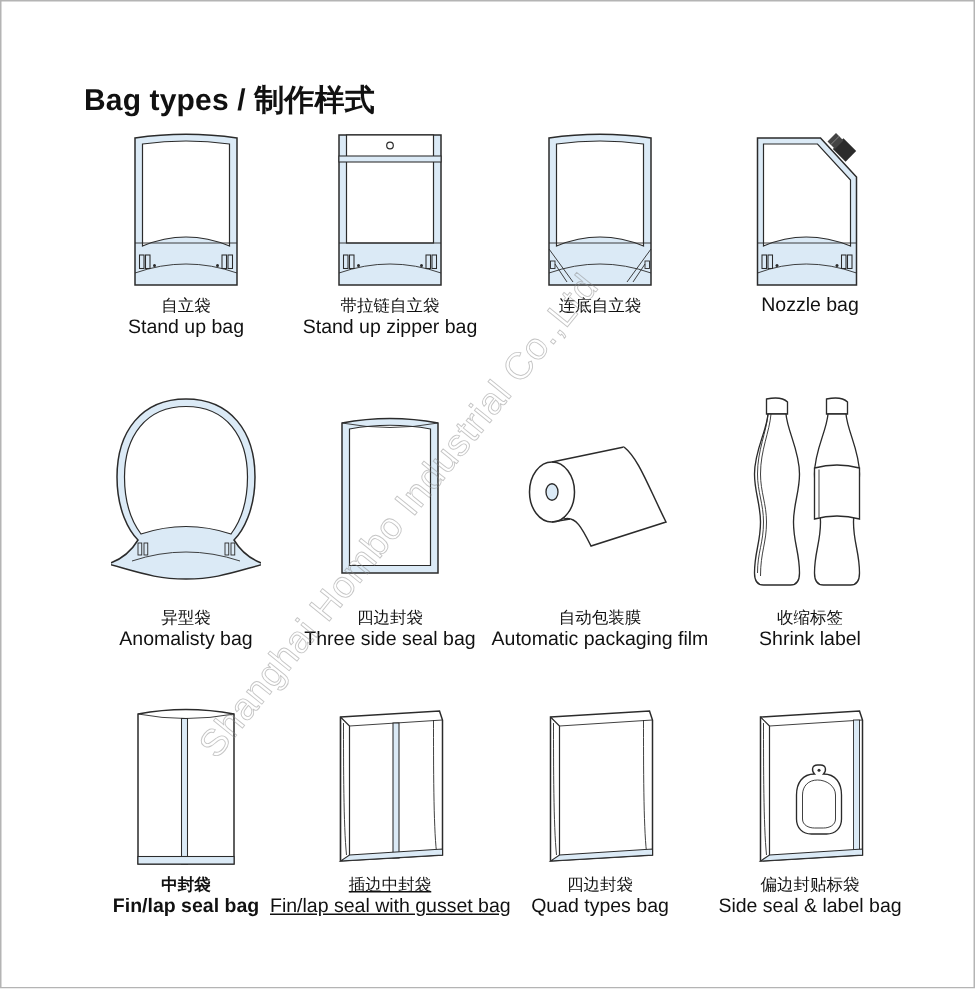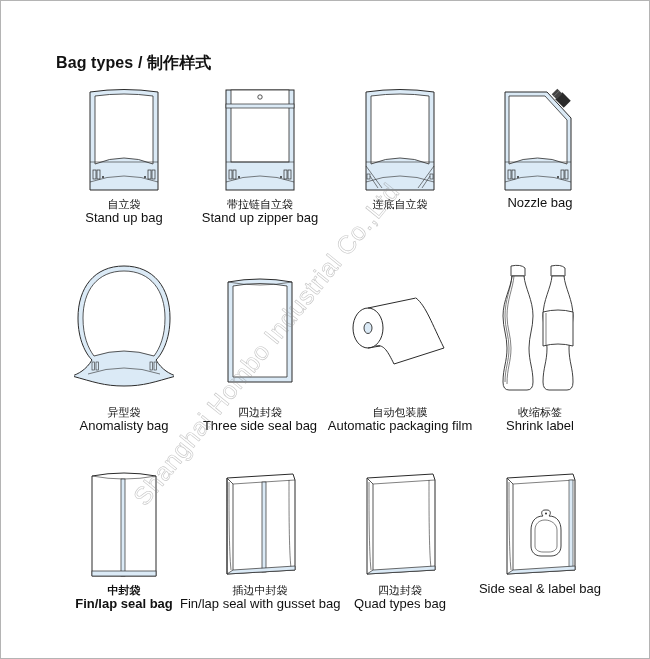--- a/index.html
+++ b/index.html
@@ -1,20 +1,20 @@
 <!DOCTYPE html>
 <html><head>
 <meta charset="utf-8">
 <style>
   html, body { margin:0; padding:0; background:#ffffff; }
   body { width:650px; height:659px; position:relative; overflow:hidden;
          font-family:"Liberation Sans", "DejaVu Sans", sans-serif; color:#111; }
   .frame { position:absolute; left:0; top:0; width:648px; height:657px;
            border:1px solid #b4b4b4; background:#fff; }
-  .title { position:absolute; left:56px; top:53px; font-size:16px; font-weight:bold;
+  .title { position:absolute; left:56px; top:53px; font-size:20px; font-weight:bold;
            letter-spacing:0.1px; color:#111; }
   .title .zh { font-weight:bold; }
   .cell { position:absolute; width:160px; text-align:center; }
   .cell svg { display:block; margin:0 auto; }
   .cap-zh { font-size:11px; line-height:13px; color:#111; margin-top:2px; white-space:nowrap; }
   .cap-en { font-size:13px; line-height:13px; color:#111; white-space:nowrap; }
   .watermark { position:absolute; left:118px; top:314px; font-size:25px;
                color:rgba(120,120,120,0.32); transform:rotate(-50deg);
                transform-origin:left center; white-space:nowrap; letter-spacing:0.5px;
                font-family:"Liberation Sans", sans-serif; pointer-events:none;
@@ -156,21 +156,21 @@
   <svg width="80" height="112" viewBox="0 0 80 112">
     <path d="M8 6 Q40 0 72 6 L72 106 L8 106 Z" fill="#fff" stroke="#2b2b2b" stroke-width="1"></path>
     <path d="M8 6 Q40 12 72 6" fill="none" stroke="#2b2b2b" stroke-width="0.6"></path>
     <rect x="37" y="9" width="4" height="97" fill="#dbeaf6" stroke="#2b2b2b" stroke-width="0.7"></rect>
     <rect x="8" y="101" width="64" height="5" fill="#dbeaf6" stroke="#2b2b2b" stroke-width="0.7"></rect>
   </svg>
   <div class="cap-zh">中封袋</div>
   <div class="cap-en">Fin/lap seal bag</div>
 </div>
 
-<div class="cell" style="left:180px; top:470px;">
+<div class="cell" style="left:180px; top:470px;text-decoration:underline;">
   <svg width="90" height="112" viewBox="0 0 90 112">
     <path d="M12 8 L78 4 L80 10 L80 100 L12 104 Z" fill="#fff" stroke="#2b2b2b" stroke-width="1"></path>
     <path d="M12 8 L18 14 L18 102 M12 104 C12 88 12 30 12 8" fill="none" stroke="#2b2b2b" stroke-width="0.8"></path>
     <path d="M18 14 L80 10" stroke="#2b2b2b" stroke-width="0.6"></path>
     <path d="M14 12 C14 40 14 80 16 100" fill="none" stroke="#2b2b2b" stroke-width="0.6"></path>
     <path d="M74 10 C74 40 74 80 76 98" fill="none" stroke="#2b2b2b" stroke-width="0.6"></path>
     <rect x="47" y="12" width="4" height="90" fill="#dbeaf6" stroke="#2b2b2b" stroke-width="0.7"></rect>
     <path d="M12 104 L80 100 L80 96 L18 100 Z" fill="#dbeaf6" stroke="#2b2b2b" stroke-width="0.7"></path>
   </svg>
   <div class="cap-zh">插边中封袋</div>
@@ -195,16 +195,17 @@
     <path d="M12 8 L78 4 L80 10 L80 100 L12 104 Z" fill="#fff" stroke="#2b2b2b" stroke-width="1"></path>
     <path d="M12 8 L18 14 L18 102" fill="none" stroke="#2b2b2b" stroke-width="0.8"></path>
     <path d="M14 12 C14 40 14 80 16 100" fill="none" stroke="#2b2b2b" stroke-width="0.6"></path>
     <path d="M18 14 L80 10" stroke="#2b2b2b" stroke-width="0.6"></path>
     <rect x="74" y="10" width="4" height="88" fill="#dbeaf6" stroke="#2b2b2b" stroke-width="0.6"></rect>
     <path d="M12 104 L80 100 L80 96 L18 100 Z" fill="#dbeaf6" stroke="#2b2b2b" stroke-width="0.7"></path>
     <path d="M50 40 C46 40 46 44 48 46 C40 46 36 52 36 60 L36 76 C36 82 40 86 46 86 L56 86 C62 86 66 82 66 76 L66 60 C66 52 62 46 54 46 C56 44 56 40 52 40 Z" fill="#fff" stroke="#2b2b2b" stroke-width="0.9"></path>
     <path d="M40 60 C40 54 44 50 50 50 C56 50 62 54 62 60 L62 76 C62 80 58 82 54 82 L48 82 C44 82 40 80 40 76 Z" fill="none" stroke="#2b2b2b" stroke-width="0.6"></path>
     <circle cx="51" cy="43.5" r="1" fill="#2b2b2b"></circle>
   </svg>
+  <div class="cap-zh">偏边封贴标袋</div>
   <div class="cap-en">Side seal &amp; label bag</div>
 </div>
 
 <div class="watermark" style="left:150px; top:482px; transform:rotate(-51deg); transform-origin:left bottom;">Shanghai Hombo Industrial Co.,Ltd</div>
 
 </body></html>

